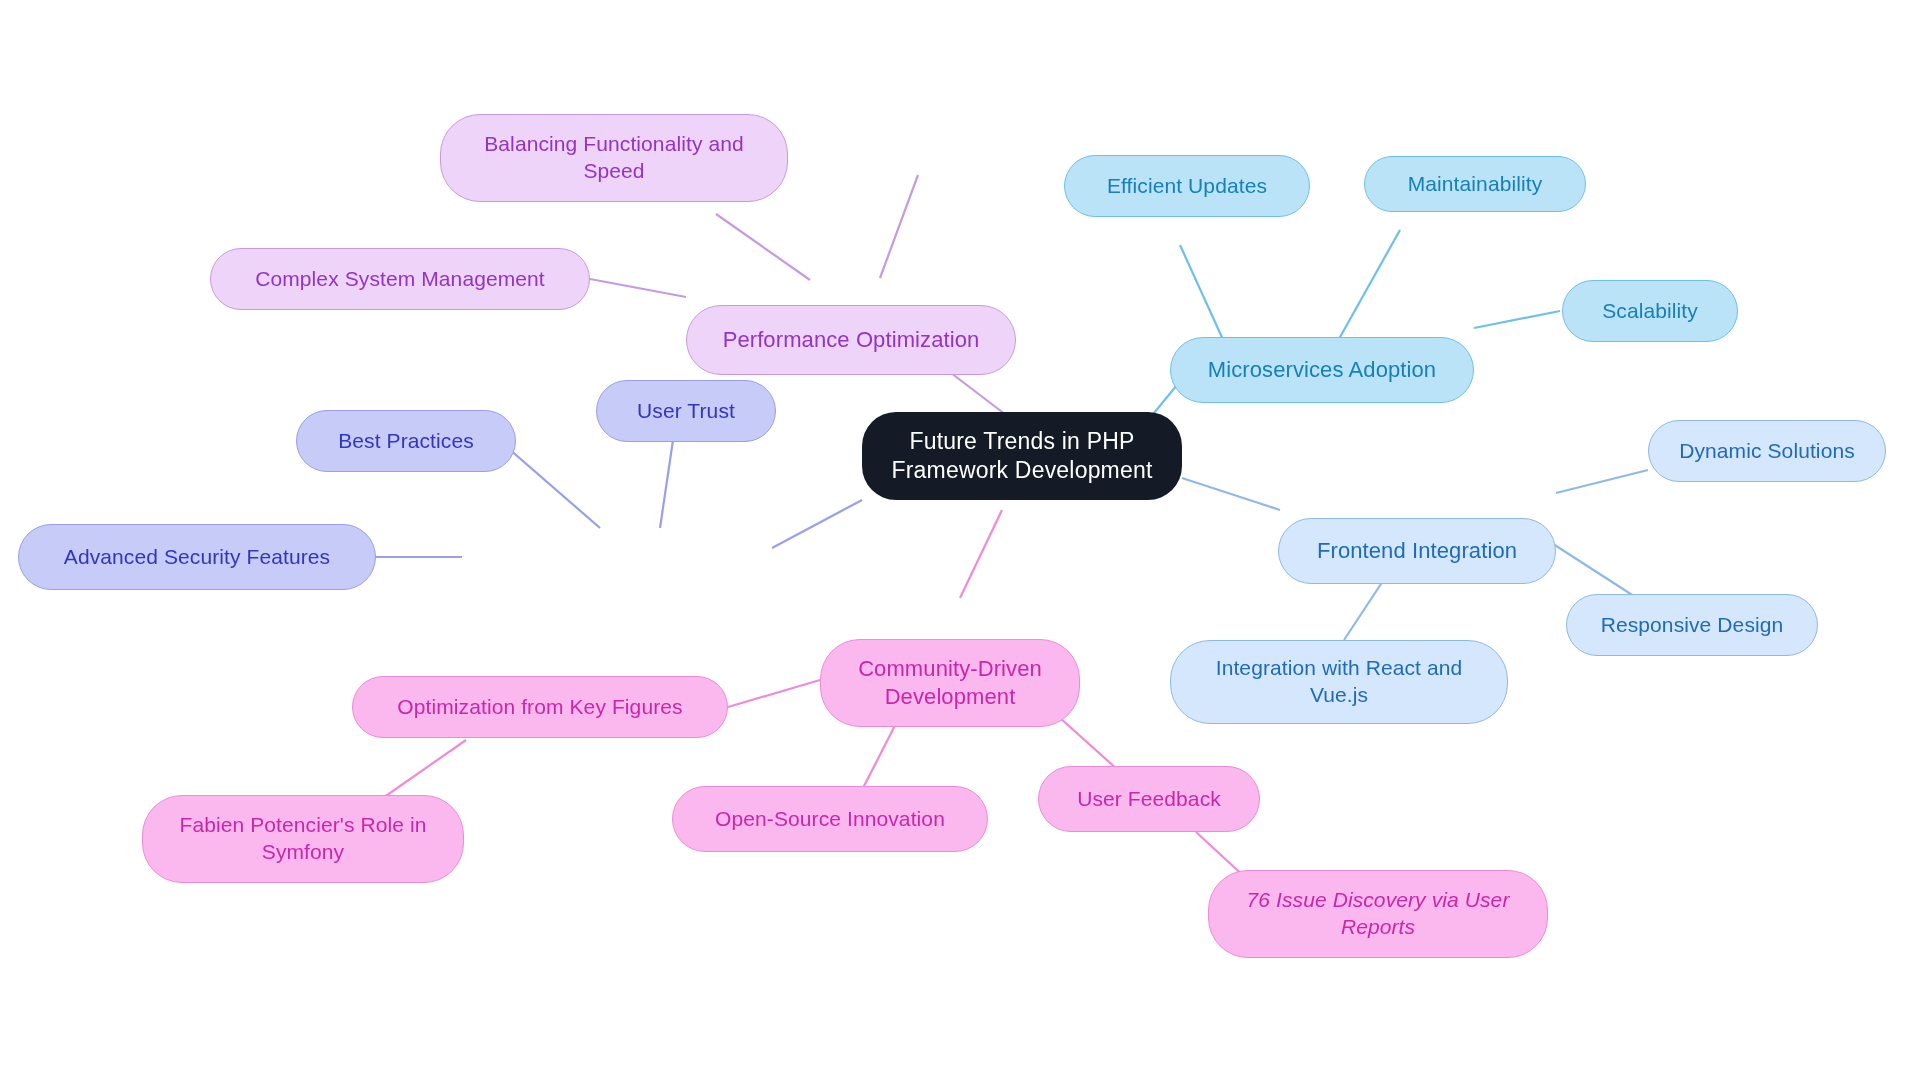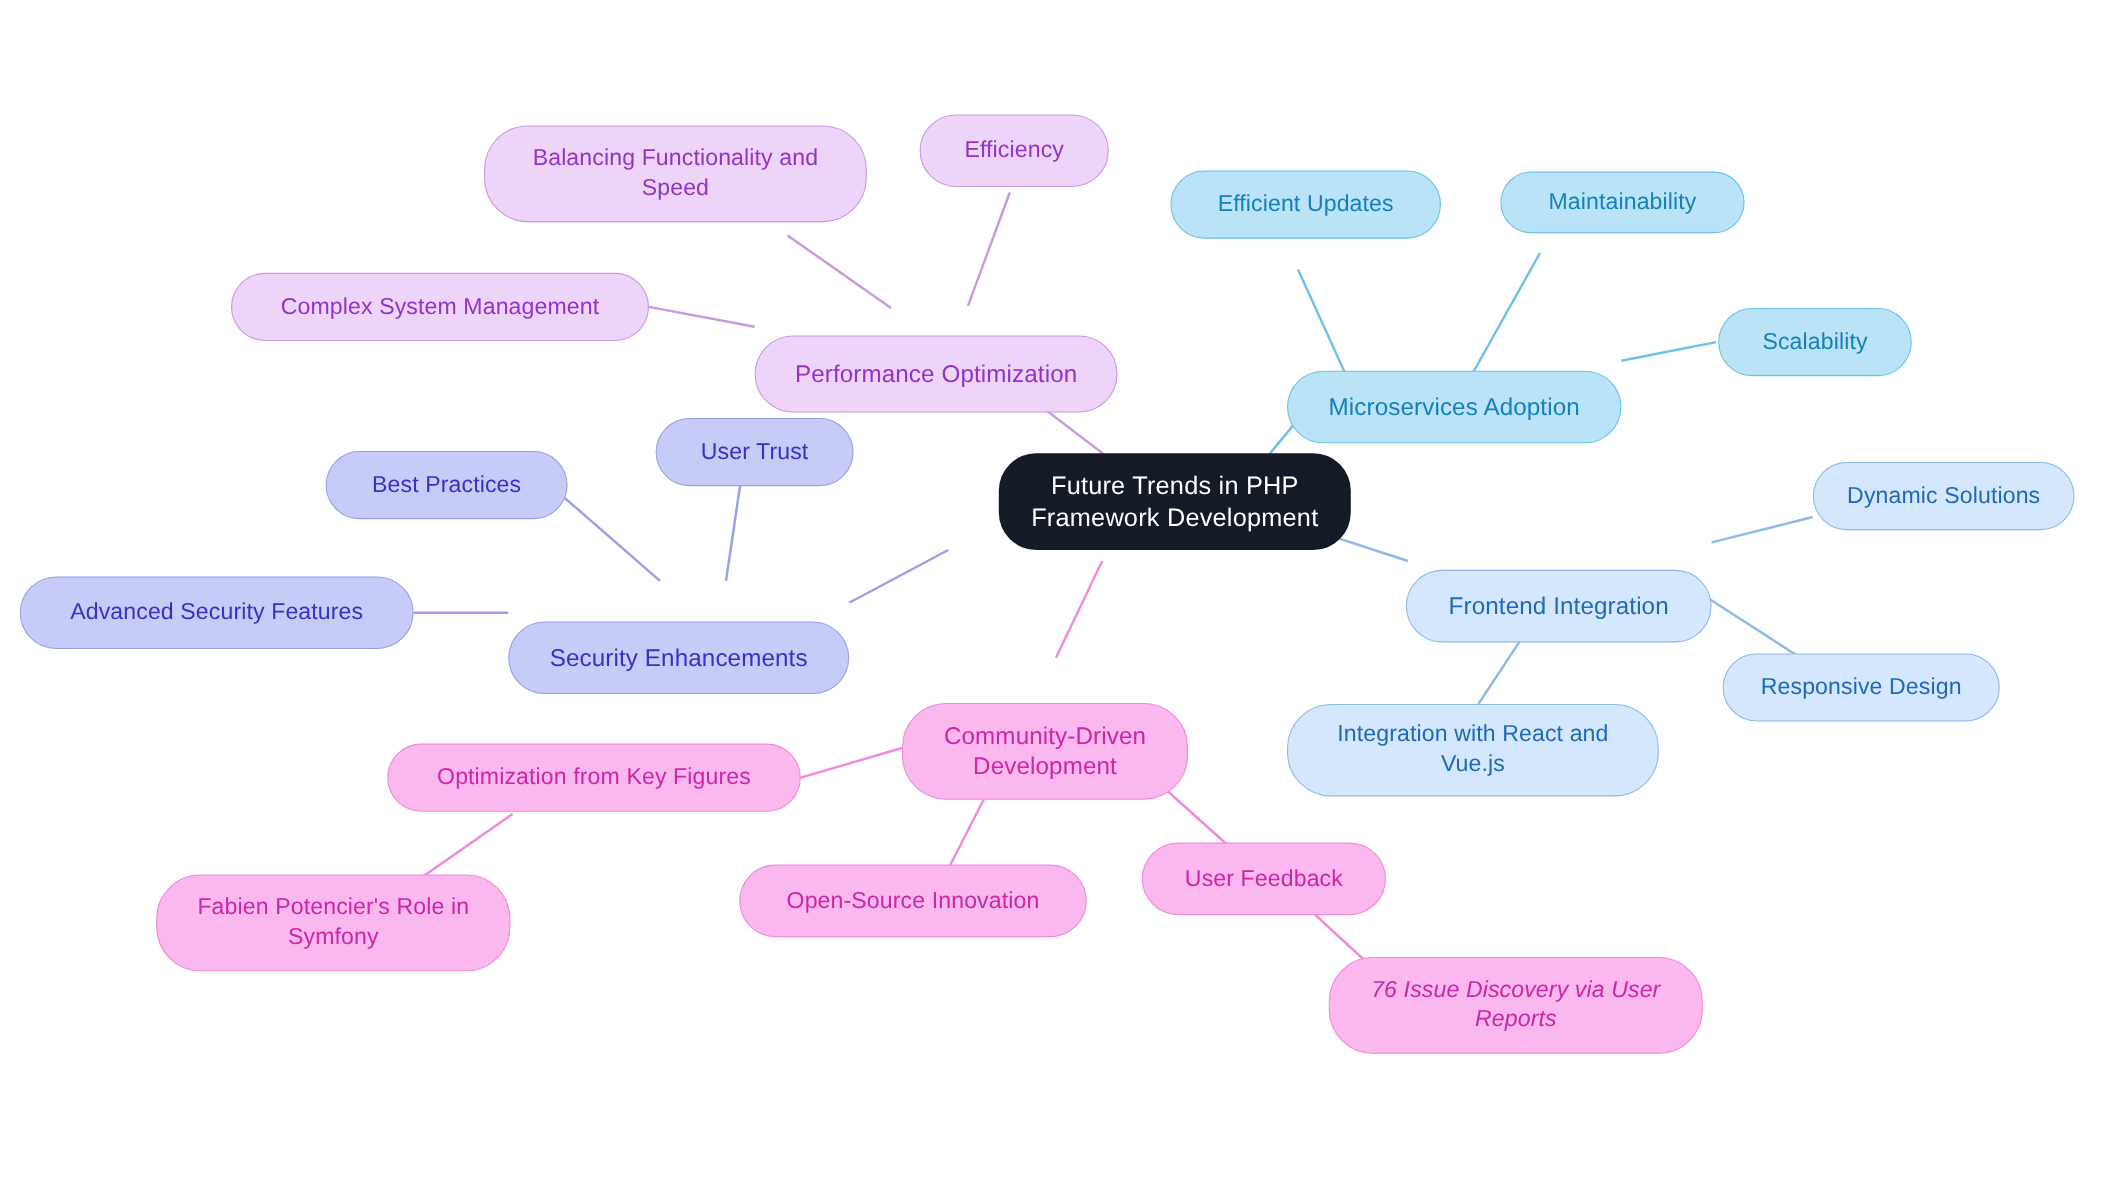--- a/index.html
+++ b/index.html
@@ -97,21 +97,21 @@
 
     <path d="M 466 740 L 380 800" stroke="#ef8ad8" stroke-width="2.2" fill="none"></path>
 
     <path d="M 908 700 L 862 790" stroke="#ef8ad8" stroke-width="2.2" fill="none"></path>
 
     <path d="M 1040 700 L 1118 770" stroke="#ef8ad8" stroke-width="2.2" fill="none"></path>
 
     <path d="M 1196 832 L 1248 880" stroke="#ef8ad8" stroke-width="2.2" fill="none"></path>
   </svg>
 
-  <div class="node root" style="left:862px; top:412px; width:320px; height:88px; background:#151b26;margin-left:46px;">
+  <div class="node root" style="left:862px; top:412px; width:320px; height:88px; background:#151b26;">
     <span>Future Trends in PHP
 Framework Development</span>
   </div>
 
   <div class="node level2" style="left:1064px; top:155px; width:246px; height:62px; background:#bbe3f8; border-color:#6ec0e8; color:#1680b8;">
     <span>Efficient Updates</span>
   </div>
   <div class="node level1" style="left:1170px; top:296px; width:304px; height:66px; background:#bbe3f8; border-color:#6ec0e8; color:#1680b8;">
     <span>Microservices Adoption</span>
   </div>
@@ -136,30 +136,24 @@
 Vue.js</span>
   </div>
 
   <div class="node level1" style="left:686px; top:264px; width:330px; height:70px; background:#eed4f9; border-color:#c79ae0; color:#9333c7;">
     <span>Performance Optimization</span>
   </div>
   <div class="node level2" style="left:440px; top:114px; width:348px; height:88px; background:#eed4f9; border-color:#c79ae0; color:#9333c7;">
     <span>Balancing Functionality and
 Speed</span>
   </div>
-  <div class="node level2" style="left:836px; top:104px; width:172px; height:66px; background:#eed4f9; border-color:#c79ae0; color:#9333c7;">
-    <span>Efficiency</span>
-  </div>
   <div class="node level2" style="left:210px; top:248px; width:380px; height:62px; background:#eed4f9; border-color:#c79ae0; color:#9333c7;">
     <span>Complex System Management</span>
   </div>
 
-  <div class="node level1" style="left:462px; top:524px; width:310px; height:66px; background:#c7cbf7; border-color:#9a9fe8; color:#3434c4;">
-    <span>Security Enhancements</span>
-  </div>
   <div class="node level2" style="left:296px; top:410px; width:220px; height:62px; background:#c7cbf7; border-color:#9a9fe8; color:#3434c4;">
     <span>Best Practices</span>
   </div>
   <div class="node level2" style="left:596px; top:380px; width:180px; height:62px; background:#c7cbf7; border-color:#9a9fe8; color:#3434c4;">
     <span>User Trust</span>
   </div>
   <div class="node level2" style="left:18px; top:524px; width:358px; height:66px; background:#c7cbf7; border-color:#9a9fe8; color:#3434c4;">
     <span>Advanced Security Features</span>
   </div>
 

